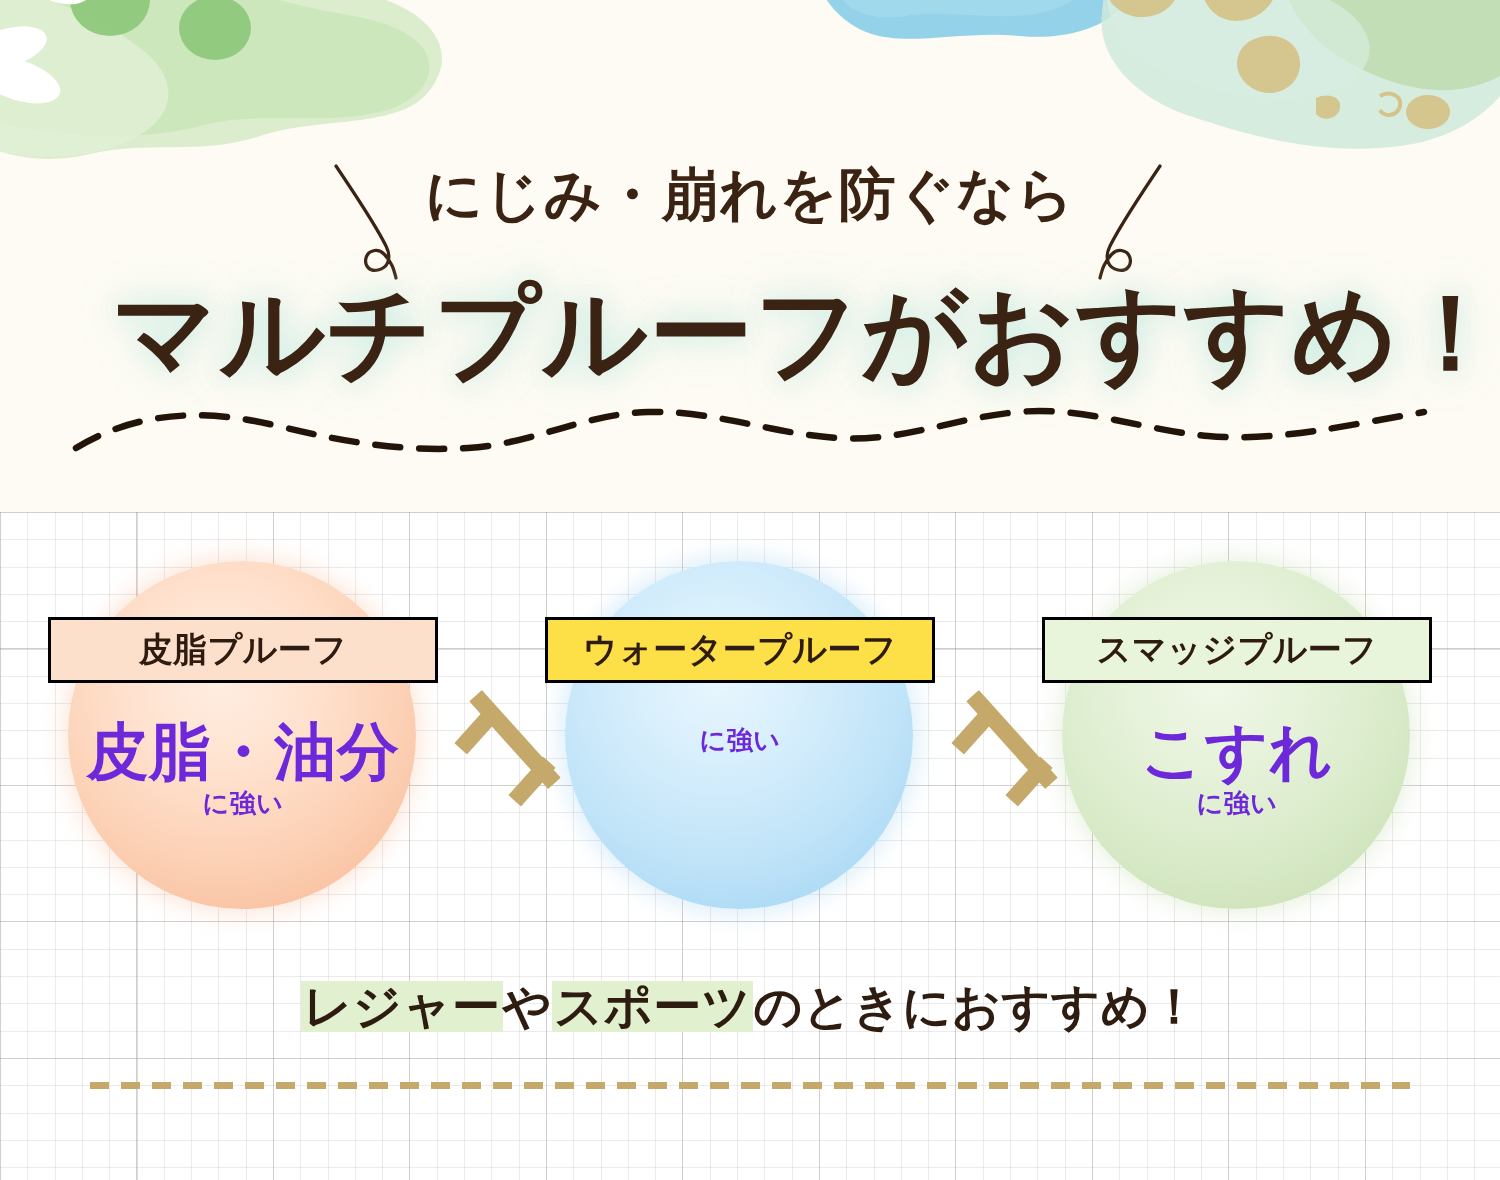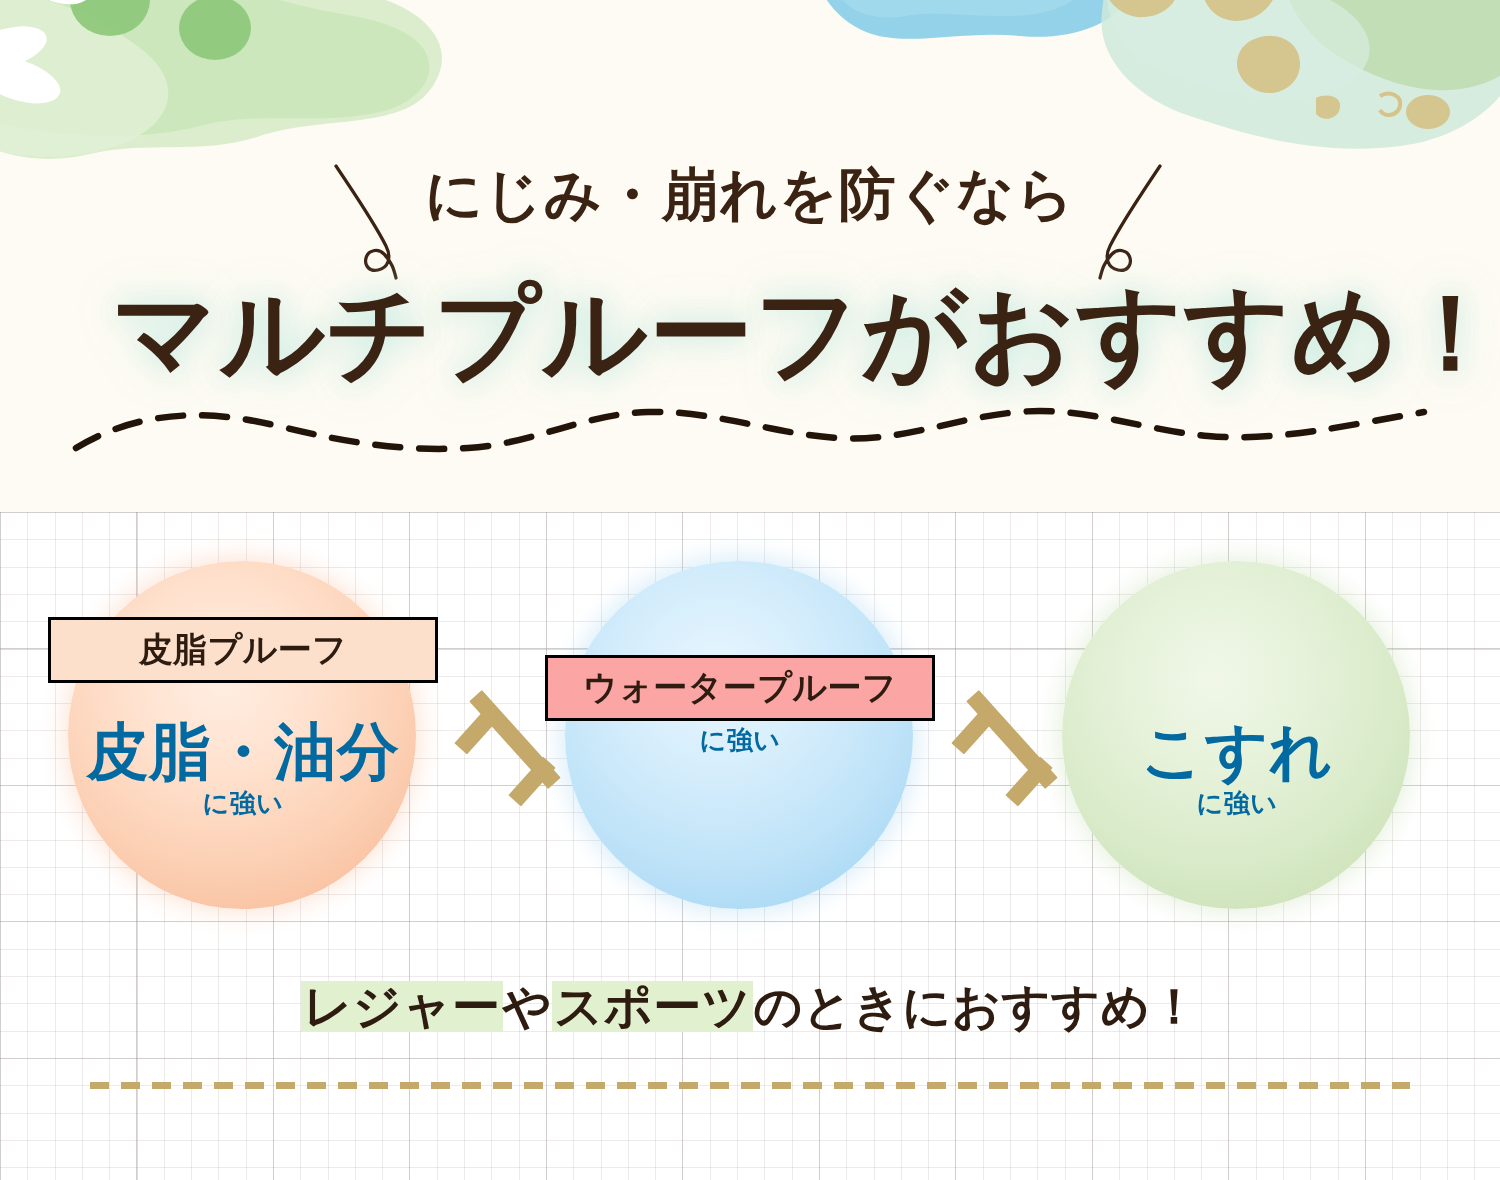--- a/index.html
+++ b/index.html
@@ -92,28 +92,28 @@
     border:3px solid #000000;
     display:flex;align-items:center;justify-content:center;
     font-size:34px;font-weight:700;color:#2e1c10;letter-spacing:.01em;
     white-space:nowrap;
   }
   .badge .bfill{
     position:absolute;left:-14px;top:10px;width:418px;height:66px;z-index:-1;
   }
   .badge.peach{background:#fde0cb;}
   .badge.peach .bfill{background:#fde0cb;}
-  .badge.blue{background:#fca5a5;margin-top:38px;}
+  .badge.blue{background:#fde047;}
   .badge.blue .bfill{background:#bfe4f7;}
   .badge.green{background:#e9f5da;}
   .badge.green .bfill{background:#e9f5da;}
 
   .ctext{
     position:absolute;left:0;top:208px;width:390px;text-align:center;
-    color:#0369a1;white-space:nowrap;
+    color:#6d28d9;white-space:nowrap;
   }
   .ctext .big{font-size:62px;font-weight:700;line-height:1.02;display:block;letter-spacing:.01em;}
   .ctext .small{font-size:26px;font-weight:700;line-height:1.3;display:block;margin-top:4px;letter-spacing:.02em;}
 
   
   .xsep{position:absolute;top:715px;width:100px;height:100px;}
   .xsep.x1{left:458px;}
   .xsep.x2{left:955px;}
   .xbar{
     position:absolute;background:#c4a96b;border-radius:1px;
@@ -255,20 +255,24 @@
         <span class="bfill"></span>
         <span>ウォータープルーフ</span>
       </div>
       <div class="ctext">
         <span class="small">に強い</span>
       </div>
     </div>
 
     <div class="card c3">
       <div class="circle green"></div>
+      <div class="badge green">
+        <span class="bfill"></span>
+        <span>スマッジプルーフ</span>
+      </div>
       <div class="ctext">
         <span class="big">こすれ</span>
         <span class="small">に強い</span>
       </div>
     </div>
   </div>
 
   <div class="xsep x1">
     <span class="xbar" style="left:-2px;top:16px;width:118px;height:17px;transform:rotate(48deg);transform-origin:50% 50%;"></span>
     <span class="xbar" style="left:-6px;top:6px;width:52px;height:17px;transform:rotate(-48deg);transform-origin:50% 50%;"></span>

